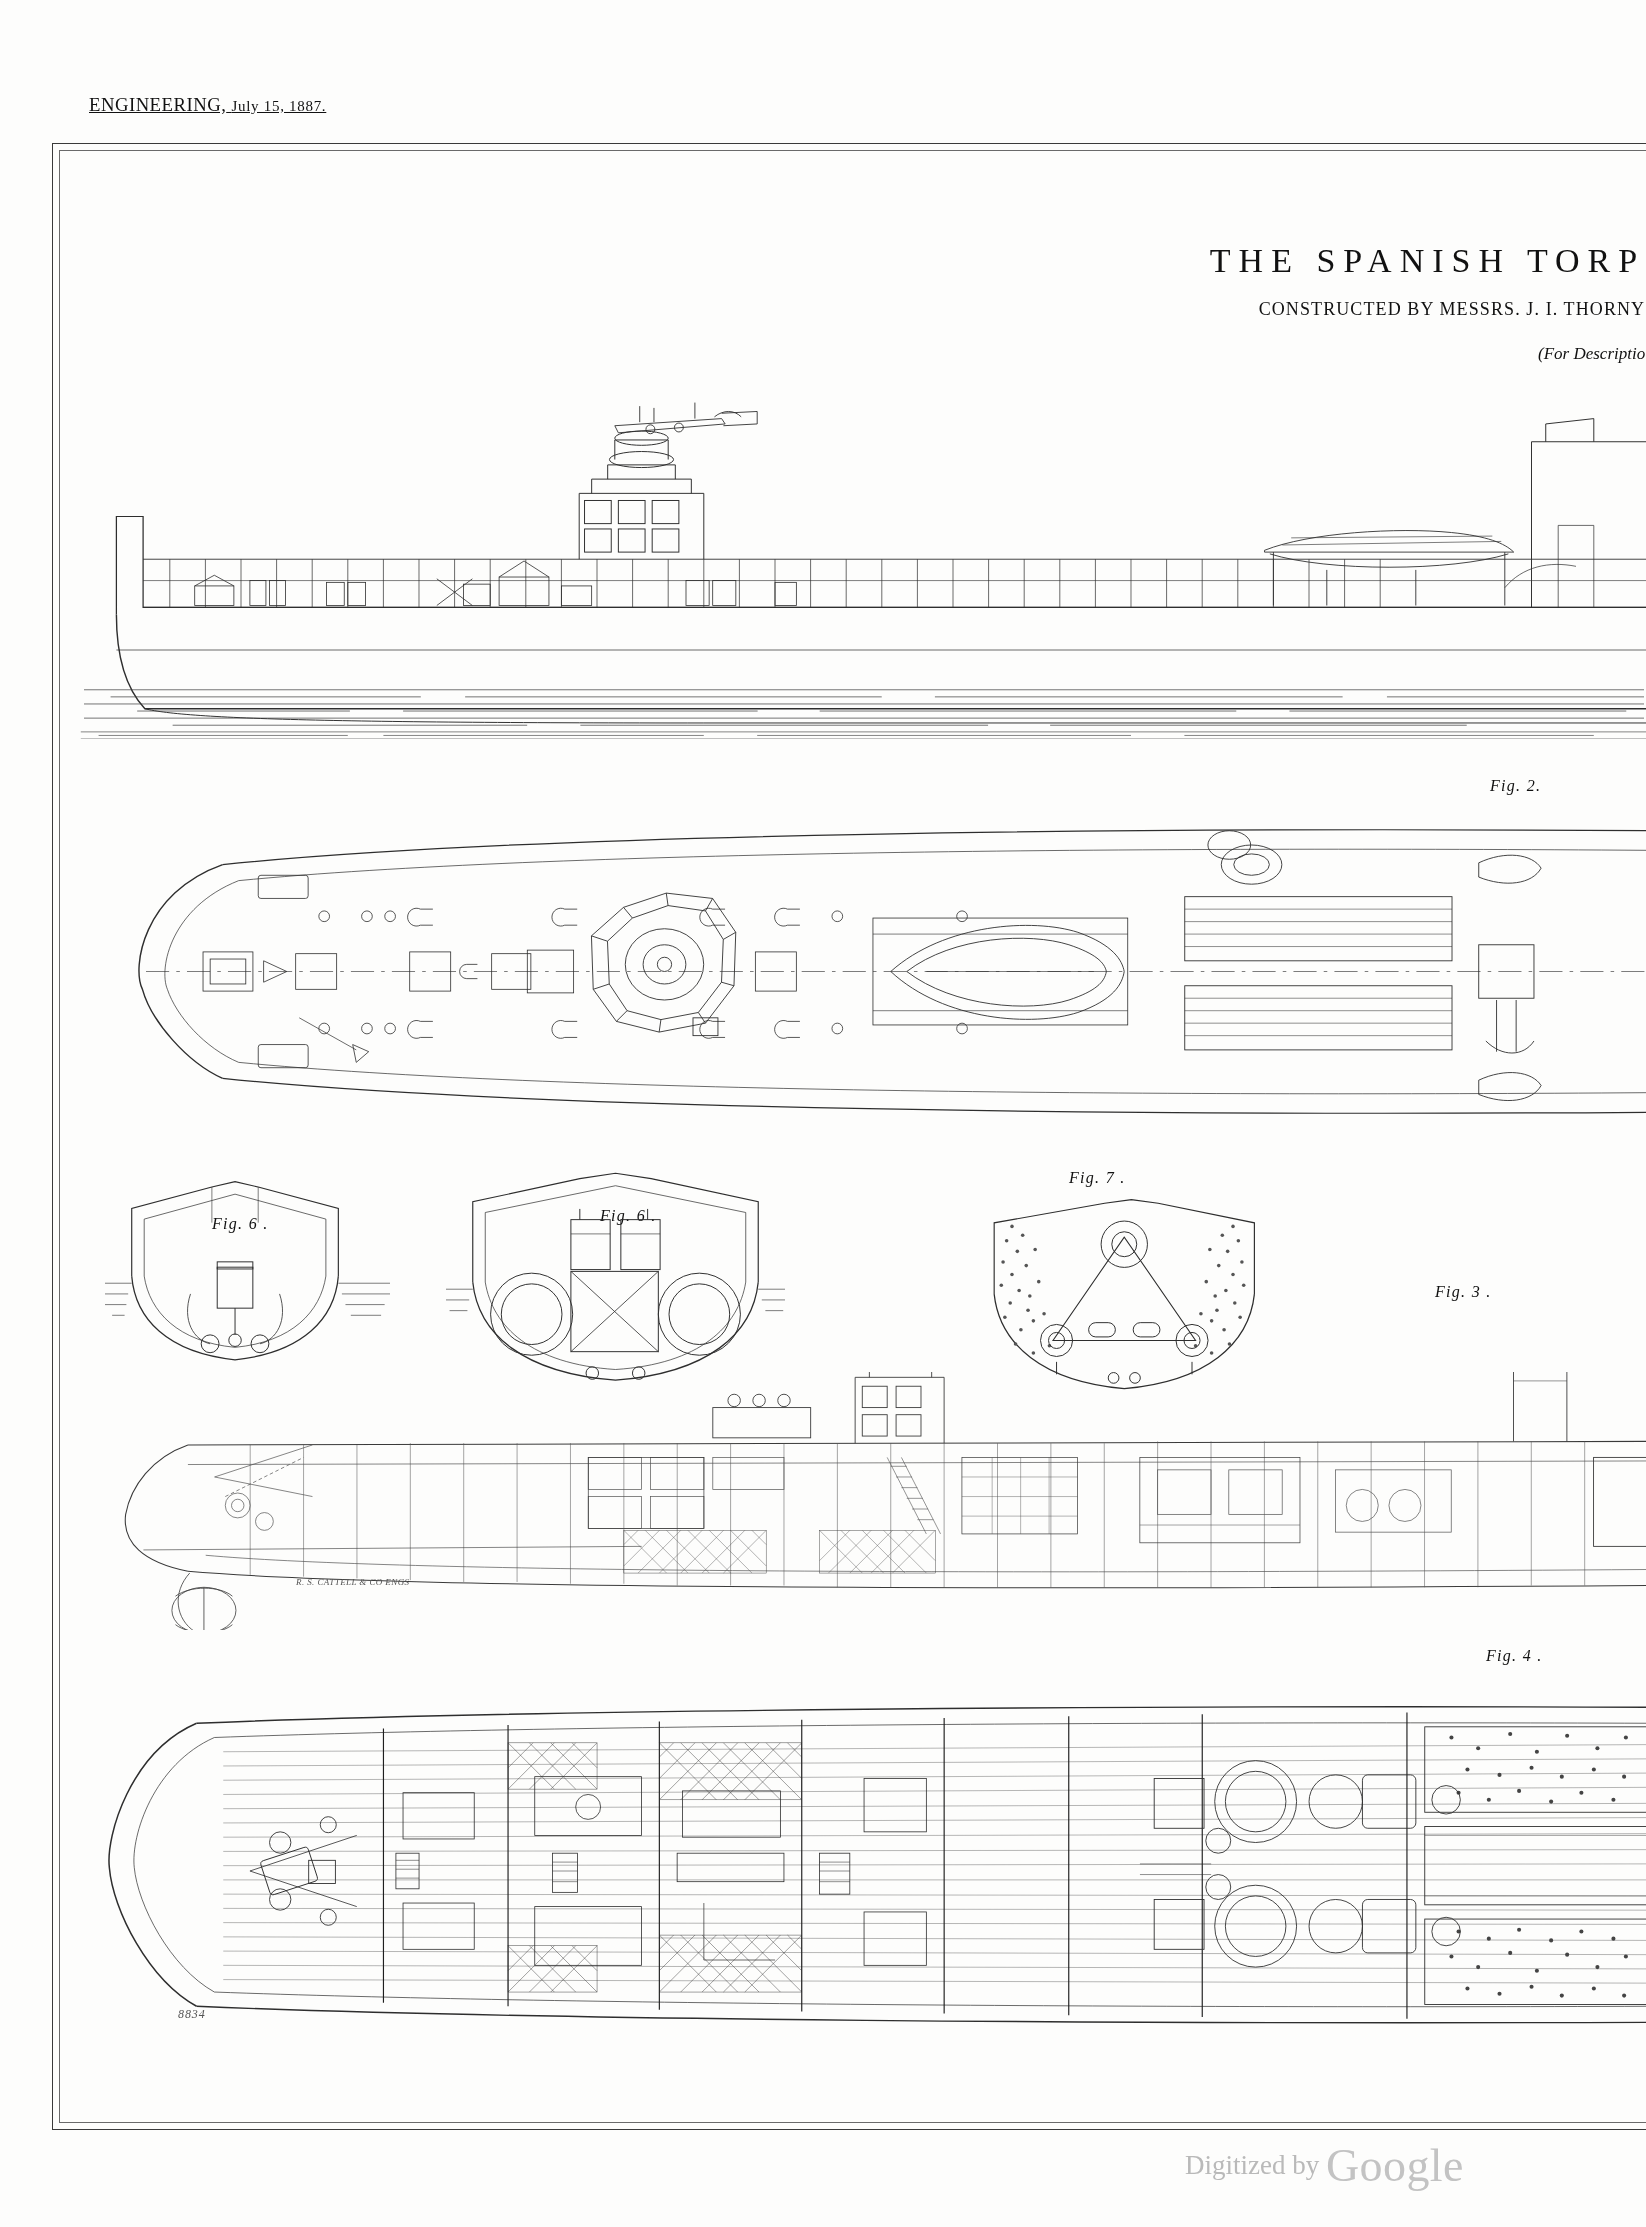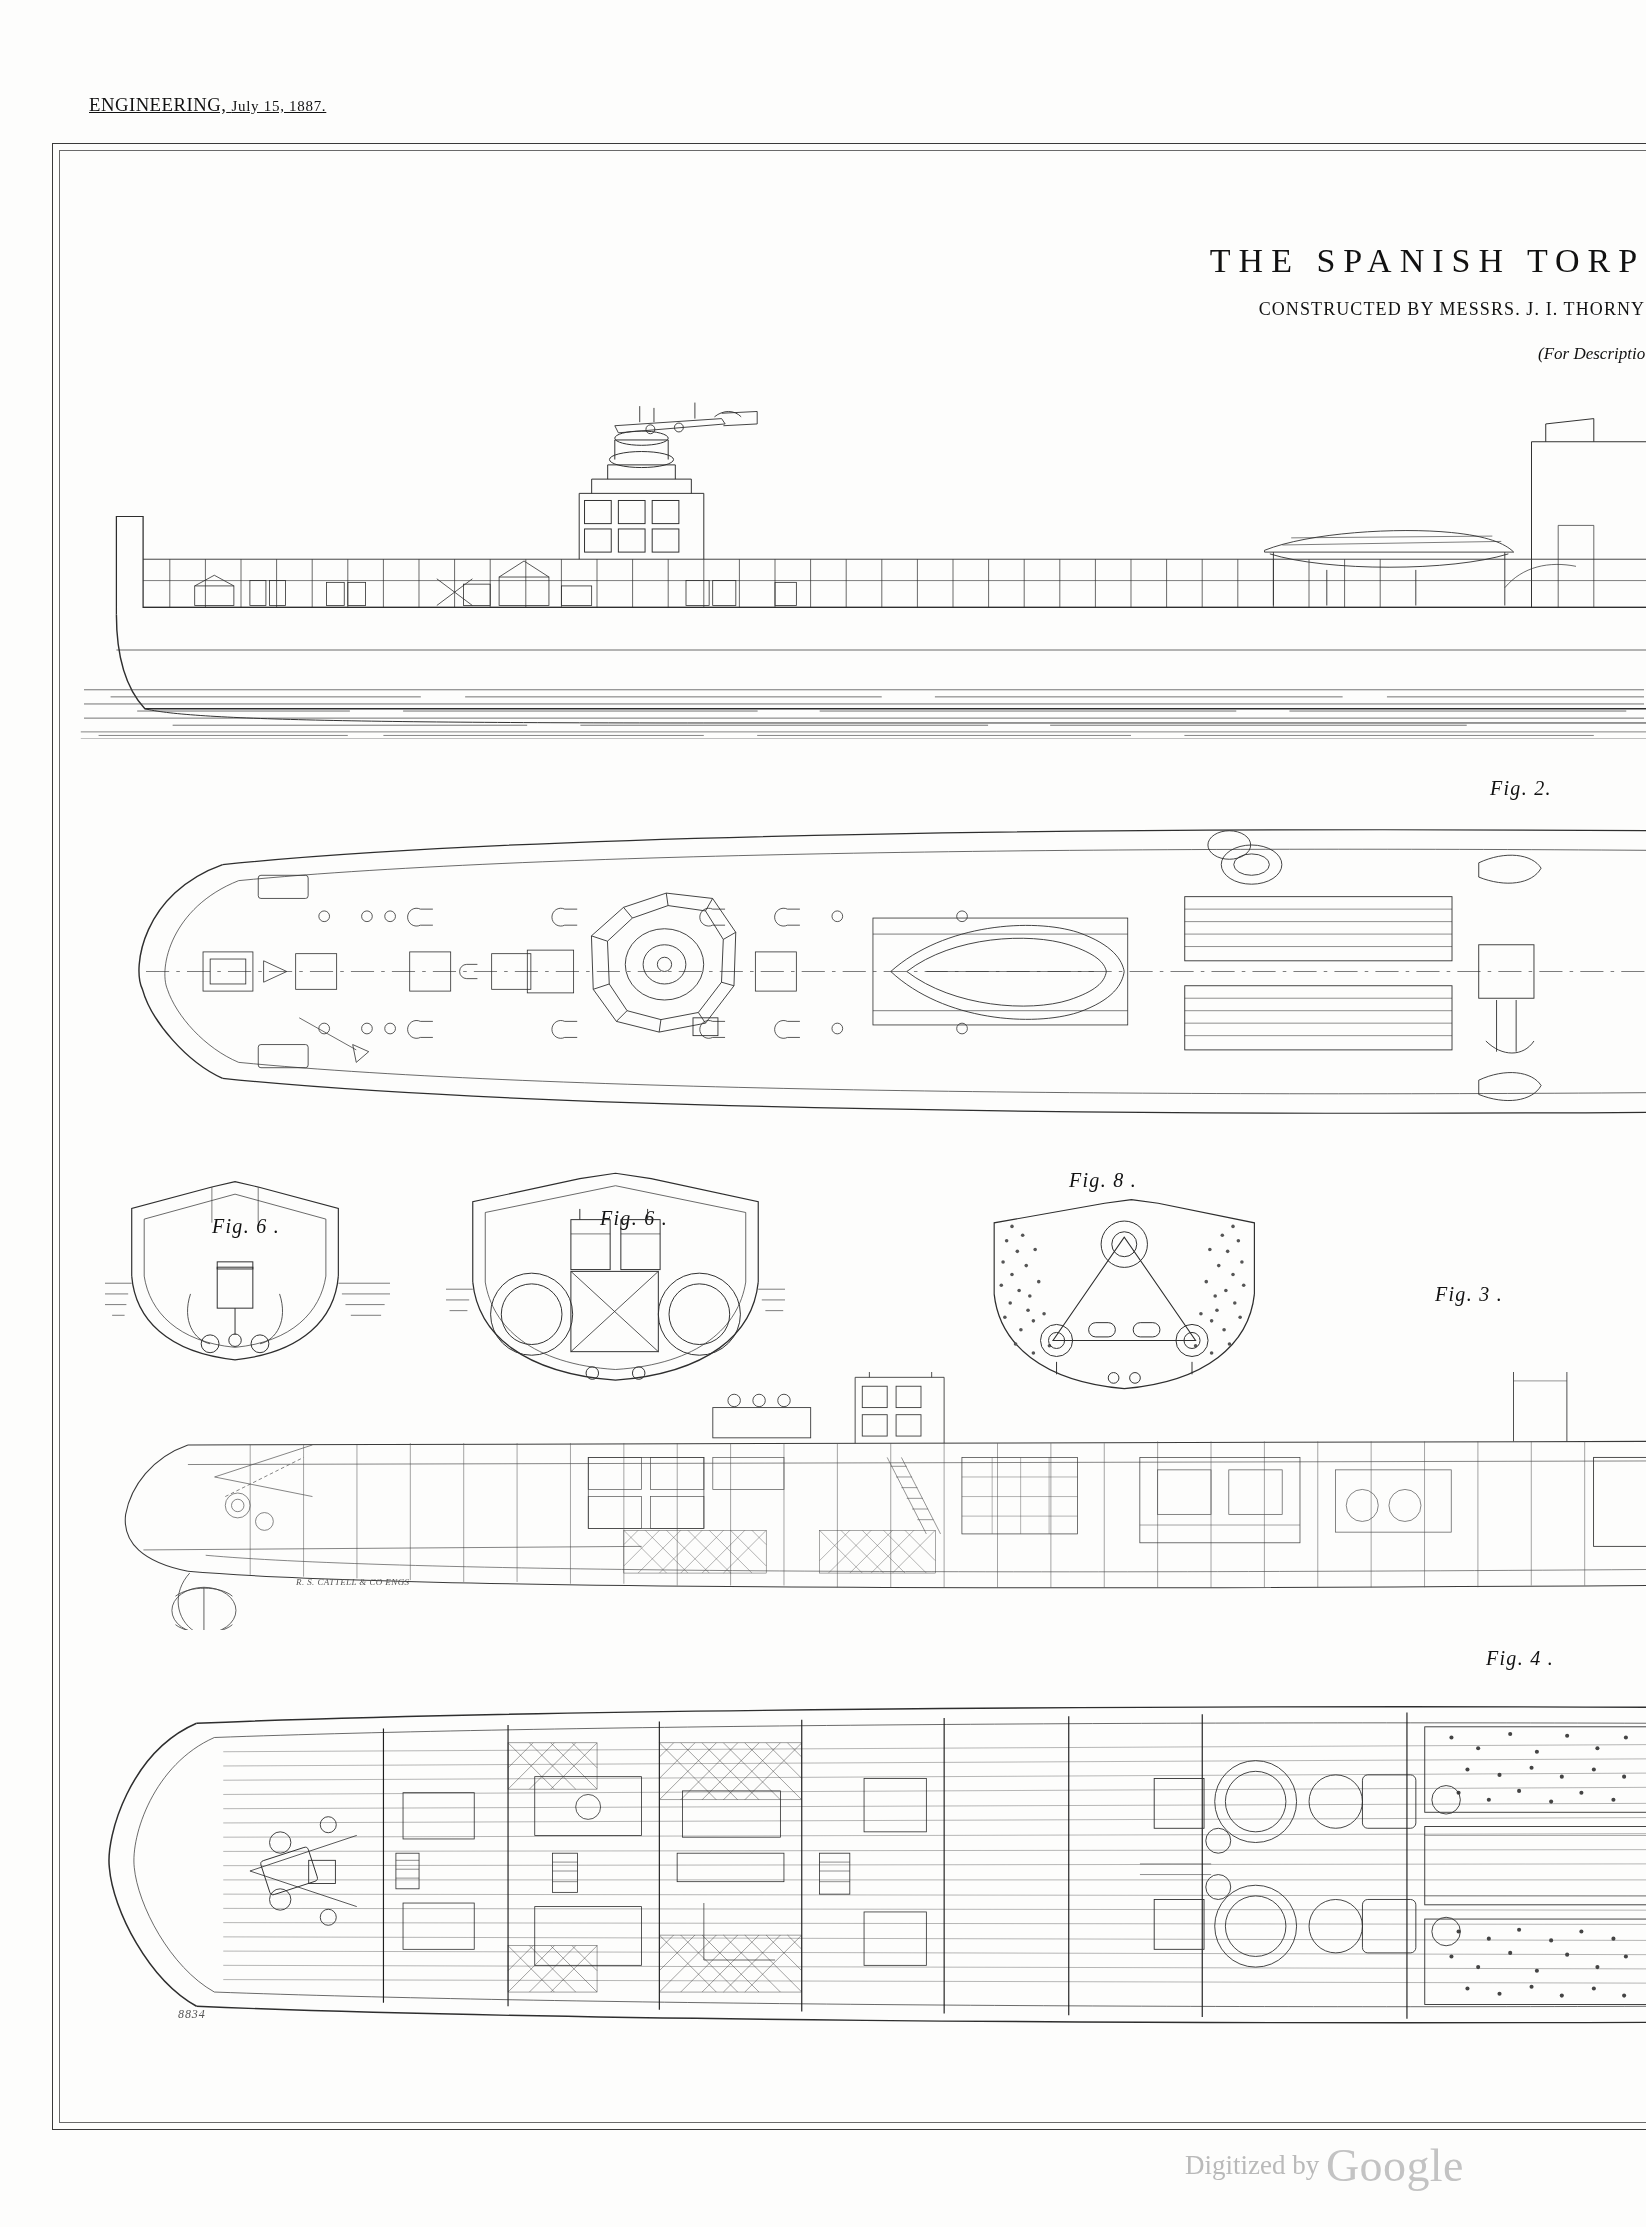--- a/index.html
+++ b/index.html
@@ -97,21 +97,21 @@
     font-size: 17px;
     font-style: italic;
     color: #111;
     white-space: nowrap;
   }
 
   
   .fig-label {
     position: absolute;
     font-style: italic;
-    font-size: 20px;
+    font-size: 16px;
     letter-spacing: 1.3px;
     color: #111;
     white-space: nowrap;
   }
 
   
   .dwg {
     position: absolute;
   }
   .dwg svg { display: block; }
@@ -424,21 +424,21 @@
       <circle cx="164" cy="232" r="7"></circle>
       <circle cx="216" cy="232" r="7"></circle>
       <g stroke-width="0.7">
         <path d="M0 138 L30 138 M350 138 L380 138"></path>
         <path d="M0 150 L26 150 M354 150 L380 150"></path>
         <path d="M4 162 L24 162 M358 162 L378 162"></path>
       </g>
     </svg>
   </div>
 
-  <div class="fig-label" style="left:1069px; top:1169px;">Fig. 8 .</div>
+  <div class="fig-label" style="left:1069px; top:1169px;">Fig. 7 .</div>
   <div class="dwg" style="left:971px; top:1196px;">
     <svg width="303" height="223" fill="none" stroke="#2e2e2e" stroke-width="1.1" viewBox="0 0 340 250">
       <path d="M26 110 L26 30 L150 8 L180 4 L210 8 L318 30 L318 110" stroke-width="1.3"></path>
       <path d="M26 110 C32 166, 80 208, 172 216 C264 208, 312 166, 318 110" stroke-width="1.4"></path>
 
       <g fill="#555" stroke="none">
         <circle cx="40" cy="50" r="2"></circle>
           <circle cx="52" cy="62" r="2"></circle>
           <circle cx="36" cy="74" r="2"></circle>
         <circle cx="58" cy="44" r="2"></circle>

